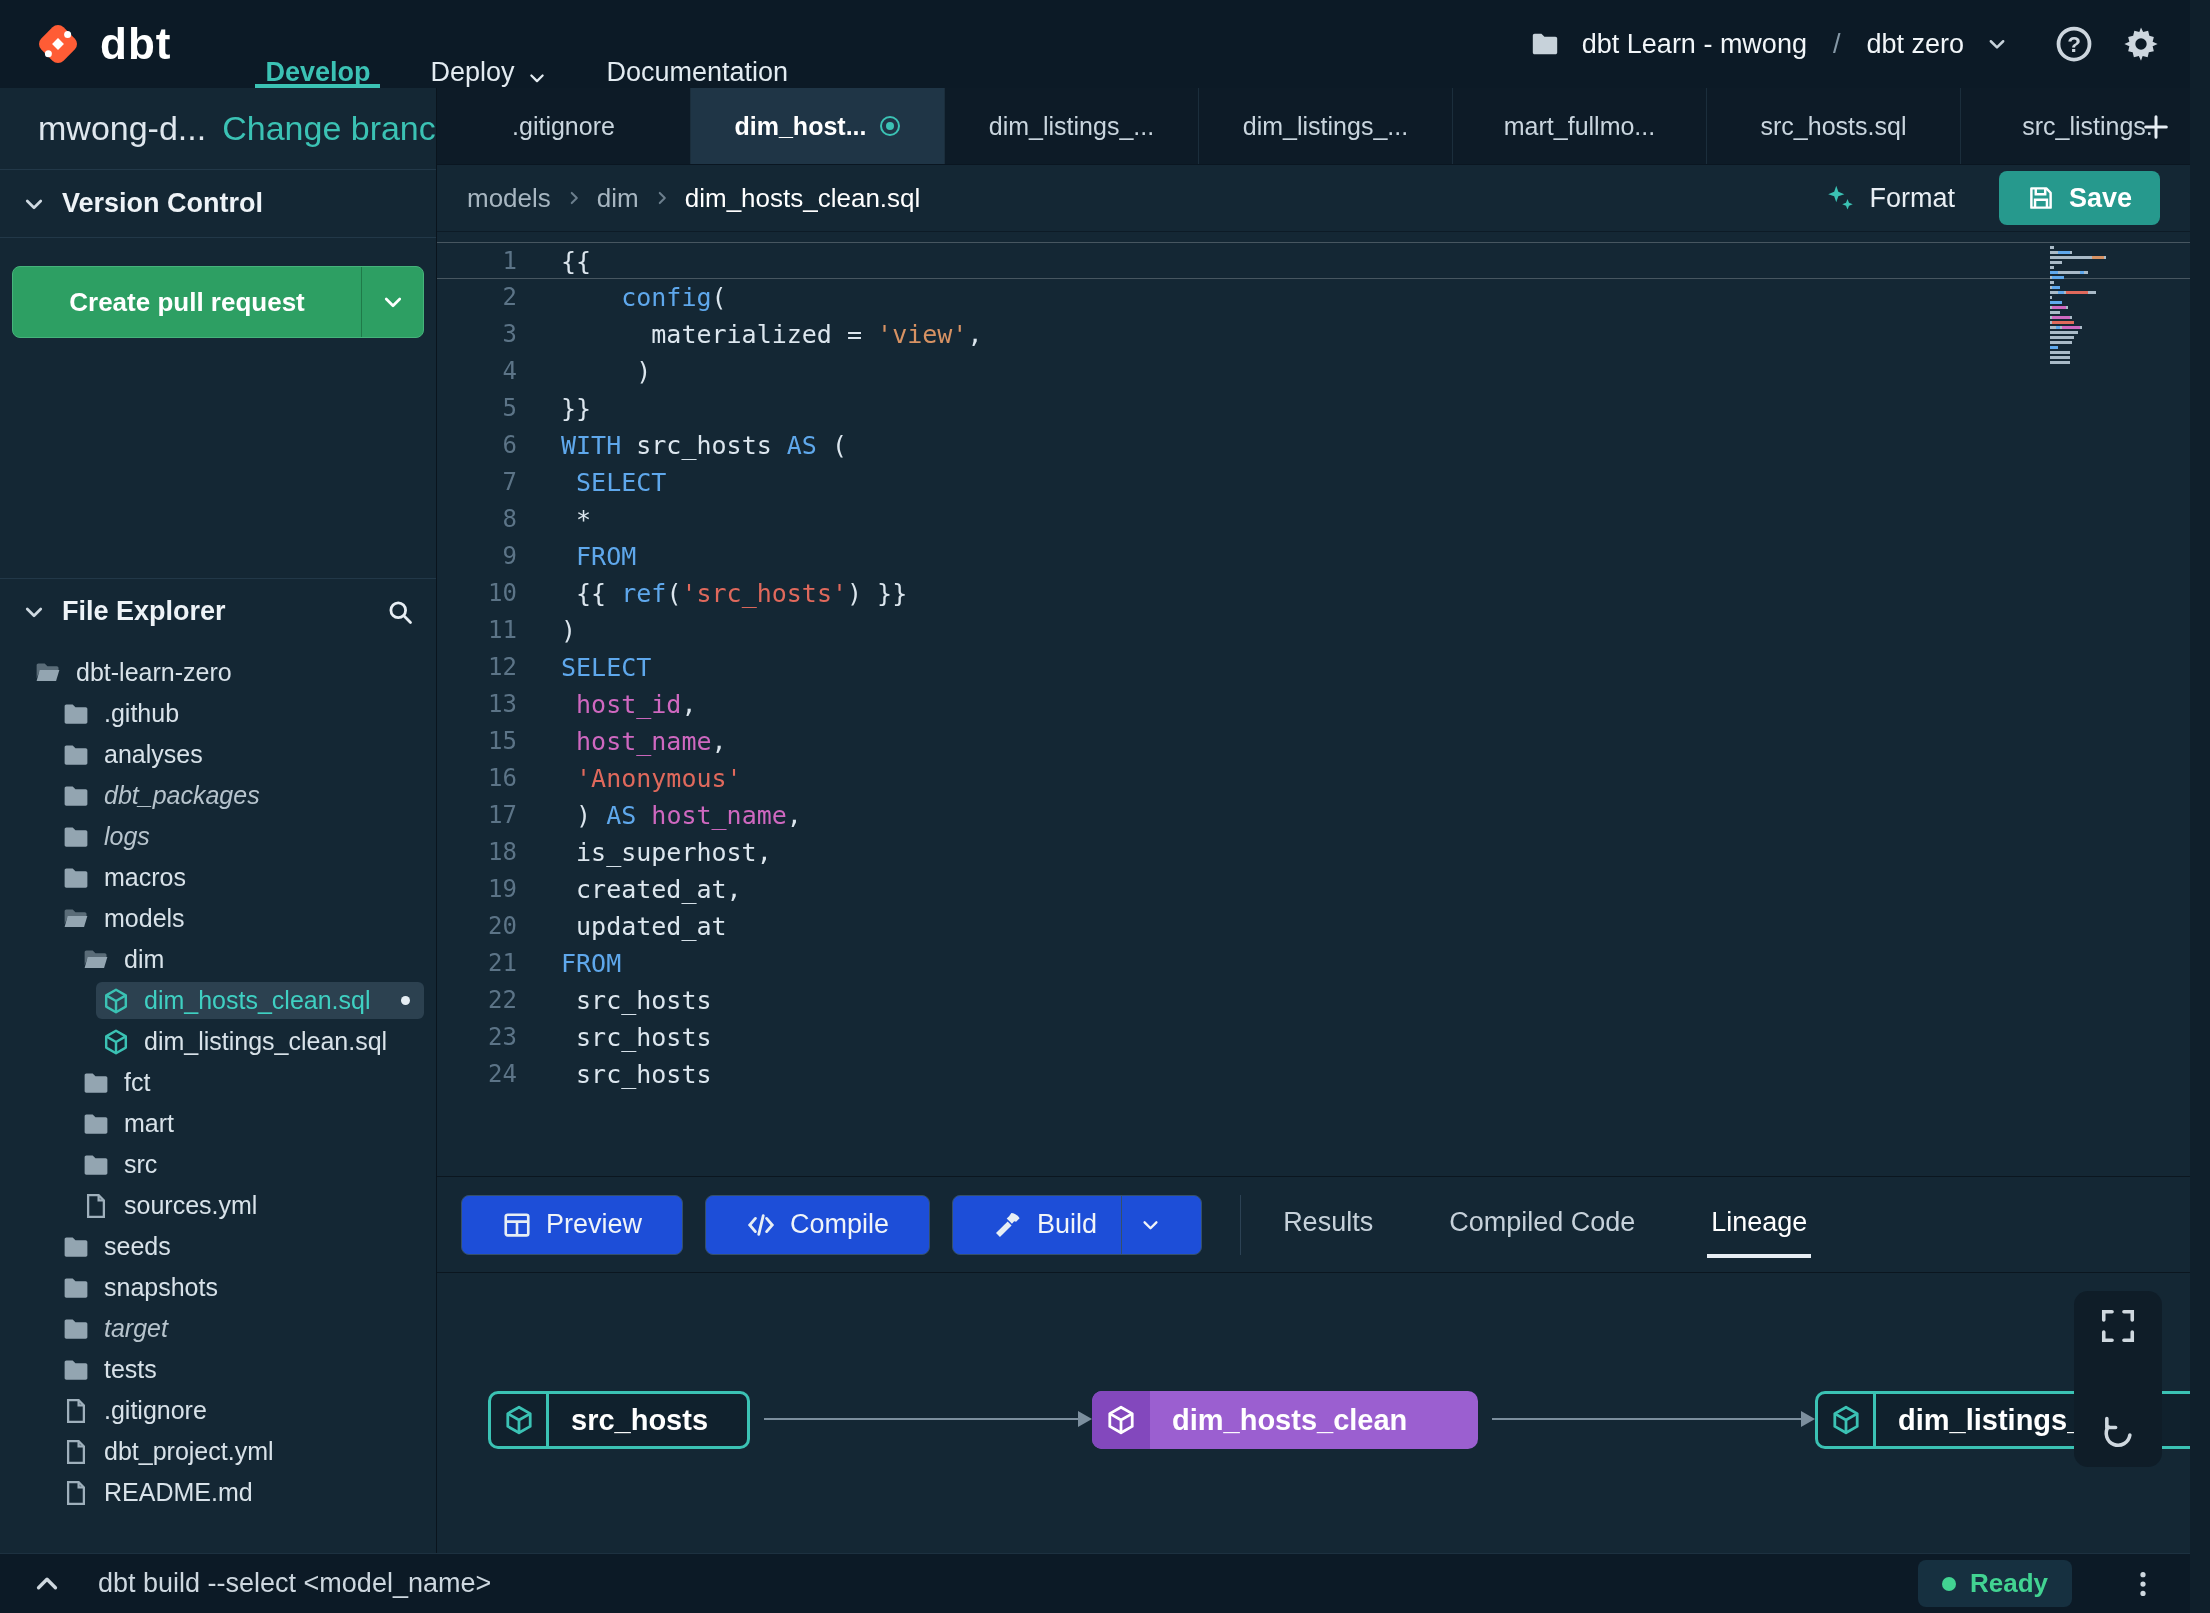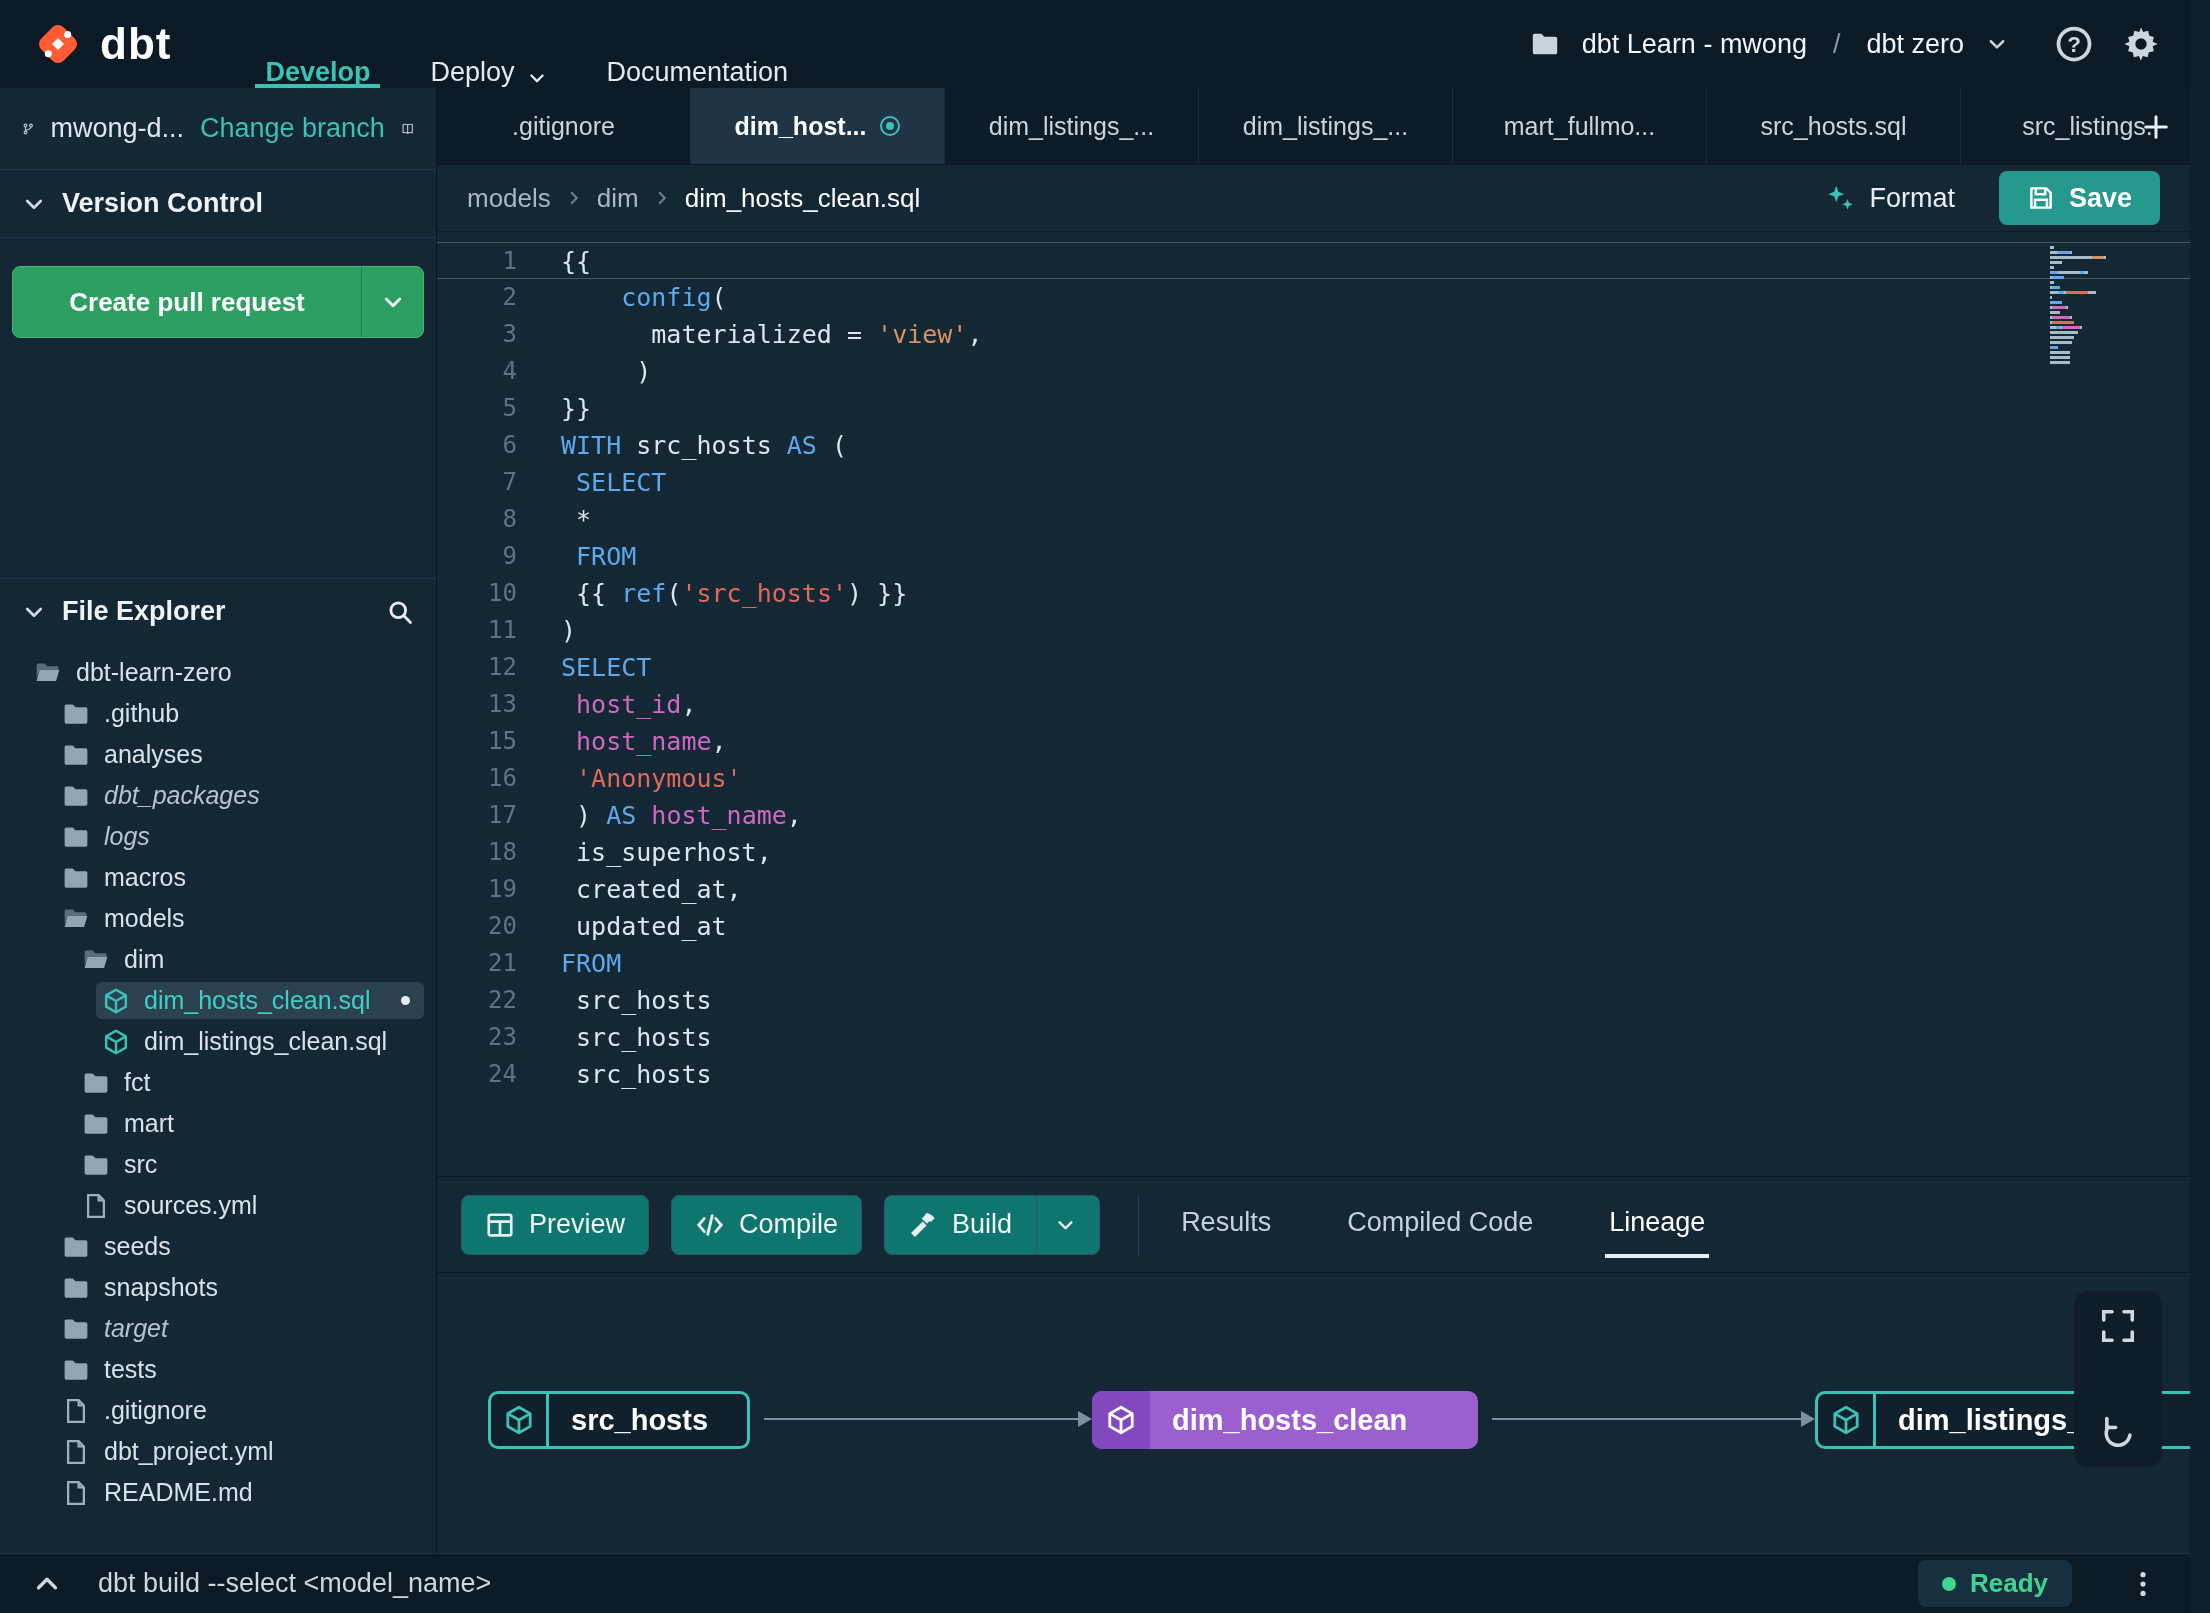--- a/index.html
+++ b/index.html
@@ -25,21 +25,21 @@
   .proj-sep{color:#8598a6;margin:0 4px}
   .proj-caret{width:22px;height:22px;color:#c7d2da}
   .help-btn{width:40px;height:40px;margin-left:24px;color:#cdd6de}
   .gear-btn{width:38px;height:38px;color:#cdd6de;margin-left:6px}
 
   
   .body-row{flex:1;display:flex;min-height:0}
 
   
   .sidebar{flex:0 0 437px;width:437px;background:#142734;border-right:1px solid #0a141d;display:flex;flex-direction:column}
-  .branch-row{flex:0 0 82px;display:flex;align-items:center;gap:16px;padding:0 22px;border-bottom:1px solid #223848;font-size:27px}
+  .branch-row{flex:0 0 82px;display:flex;align-items:center;gap:16px;padding:0 22px;border-bottom:1px solid #223848;font-size:34px}
   .branch-icon{width:28px;height:28px;color:#c2ccd4}
   .branch-name{color:#dfe7ee;white-space:nowrap}
   .change-branch{color:#3bc2b4;cursor:pointer;white-space:nowrap}
   .book-icon{width:30px;height:30px;color:#c2ccd4;margin-left:auto}
   .section-header{flex:0 0 68px;display:flex;align-items:center;gap:16px;padding:0 22px;font-size:27px;font-weight:bold;color:#eef3f7}
   .section-header .chev{width:24px;height:24px;color:#cfd9e1}
   .vc-header{border-bottom:1px solid #223848}
   .vc-body{flex:0 0 340px;padding:28px 12px 0 12px}
   .fe-header{flex:0 0 66px;border-top:1px solid #223848}
   .fe-search{width:28px;height:28px;margin-left:auto;color:#e7eef4;cursor:pointer}
@@ -91,21 +91,21 @@
   .ltxt{padding-left:44px;white-space:pre;color:#dce6ee}
   .tk-d{color:#dce6ee}.tk-kw{color:#5fa8ec}.tk-id{color:#cf68c0}.tk-str{color:#d79263}.tk-str2{color:#e0695c}
   .minimap{position:absolute;top:14px;right:72px;width:68px}
   .mm-row{height:5px;white-space:nowrap;overflow:hidden}
   .mm{display:inline-block;height:3px;vertical-align:top}
   .bg-d{background:#a9bac7}.bg-kw{background:#5fa8ec}.bg-id{background:#cf68c0}.bg-str{background:#d79263}.bg-str2{background:#e0695c}
 
   
   .panel-head{flex:0 0 96px;background:#142734;border-top:1px solid #0b161f;display:flex;align-items:center;padding-left:24px}
   #actions{display:flex;gap:22px;align-items:center}
-  .action-btn{height:60px;background:#0f766e;border:1px solid #35506a;border-radius:8px;display:flex;align-items:center;gap:14px;padding:0 23px;font-size:27px;color:#f0f4f8;cursor:pointer}
+  .action-btn{height:60px;background:#1d4ed8;border:1px solid #35506a;border-radius:8px;display:flex;align-items:center;gap:14px;padding:0 40px;font-size:27px;color:#f0f4f8;cursor:pointer}
   .action-btn .icon{width:30px;height:30px;color:#e7eef4}
   .split-caret{display:flex;align-items:center;justify-content:center;border-left:1px solid #35506a;margin-left:10px;padding-left:18px;height:60px;width:40px}
   .split-caret svg{width:24px;height:24px}
   .vdiv{width:1px;height:60px;background:#2c4254;margin:0 38px}
   #ptabs{display:flex;gap:68px;align-items:center}
   .ptab{font-size:27px;color:#c6d1da;padding:16px 4px;border-bottom:4px solid transparent;cursor:pointer}
   .ptab.active{color:#fff;border-bottom-color:#e7eef4}
 
   
   .lineage{flex:0 0 281px;position:relative;background:#142734;overflow:hidden;border-top:1px solid #0b161f}

